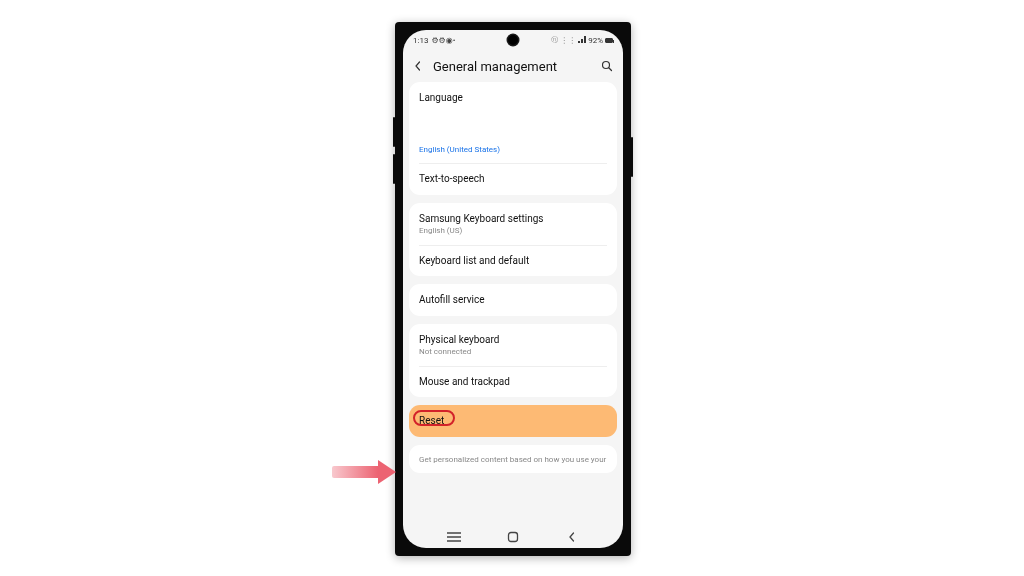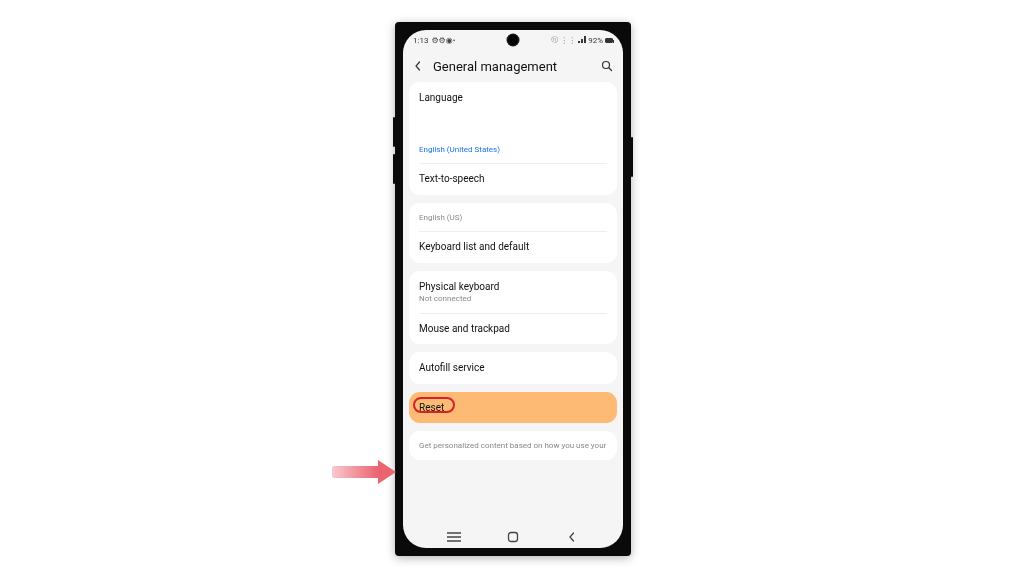--- a/index.html
+++ b/index.html
@@ -220,40 +220,41 @@
           <div class="row-sub link">English (United States)</div>
         </div>
         <div class="row">
           <div class="row-title">Text-to-speech</div>
         </div>
       </div>
 
 
       <div class="group">
         <div class="row">
+          <div class="row-title">Samsung Keyboard settings</div>
           <div class="row-sub">English (US)</div>
         </div>
         <div class="row">
           <div class="row-title">Keyboard list and default</div>
+        </div>
+      </div>
+
+      <div class="group">
+        <div class="row">
+          <div class="row-title">Autofill service</div>
         </div>
       </div>
 
       <div class="group">
         <div class="row">
           <div class="row-title">Physical keyboard</div>
           <div class="row-sub">Not connected</div>
         </div>
         <div class="row">
           <div class="row-title">Mouse and trackpad</div>
-        </div>
-      </div>
-
-      <div class="group">
-        <div class="row">
-          <div class="row-title">Autofill service</div>
         </div>
       </div>
 
       <div class="group highlight">
         <div class="row" style="position:relative;">
           <div class="row-title">Reset</div>
           <div class="ring" style="left:4px; top:5px; width:42px; height:16px;"></div>
         </div>
       </div>
 

